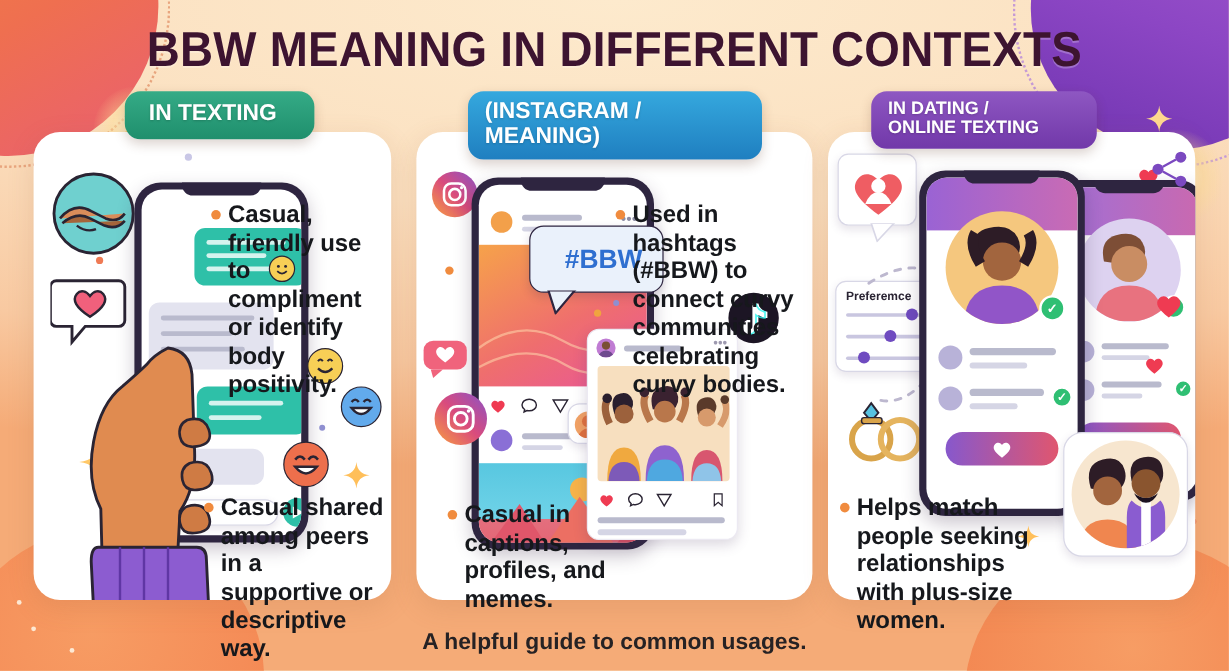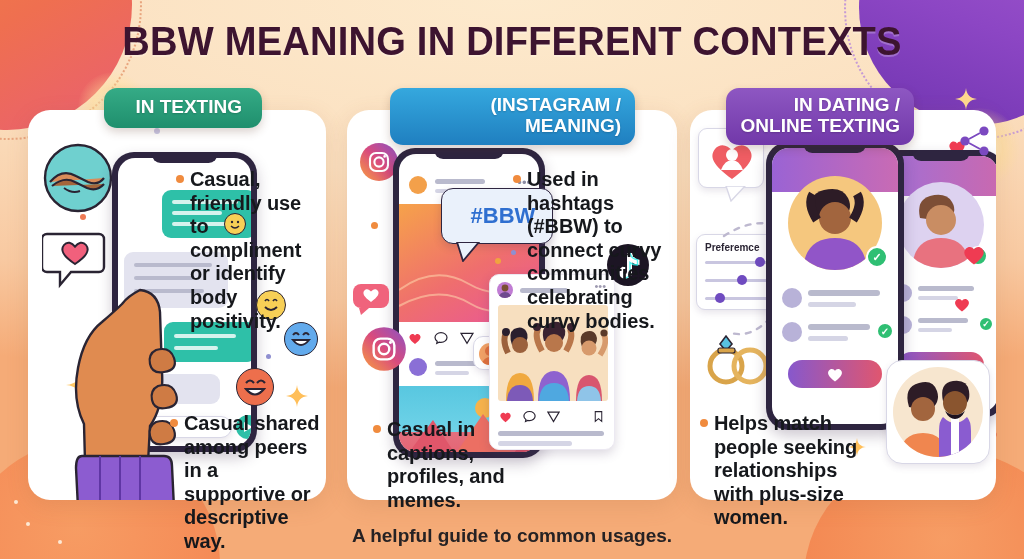--- a/index.html
+++ b/index.html
@@ -74,31 +74,31 @@
     position: absolute; top: 110px; height: 390px;
     background: #ffffff; border-radius: 22px;
     box-shadow: 0 6px 22px rgba(160,100,60,.16);
     overflow: hidden;
   }
   #card1 { left: 28px;  width: 298px; }
   #card2 { left: 347px; width: 330px; }
   #card3 { left: 690px; width: 306px; }
 
   .badge {
-    position: absolute; top: 88px; z-index: 5;
-    color: #fff; font-weight: 700; text-align: right;
+    position: absolute; top: 76px; z-index: 5;
+    color: #fff; font-weight: 700; text-align: left;
     border-radius: 13px; line-height: 1.08;
     box-shadow: 0 4px 10px rgba(90,50,30,.22);
     padding: 9px 20px 10px;
     text-shadow: 0 1px 2px rgba(0,0,0,.18);
     font-family: "Liberation Sans", sans-serif;
   }
   #badge1 { left: 104px;  width: 158px; font-size: 19px; background: linear-gradient(180deg,#35ab86,#1f8f6d); }
   #badge2 { left: 390px;  width: 245px; font-size: 19px; background: linear-gradient(180deg,#35a8de,#1f7fc0); padding: 7px 14px 9px; }
-  #badge3 { left: 726px;  width: 188px; font-size: 19px; background: linear-gradient(180deg,#8e57c2,#7138a9); padding: 7px 14px 9px; }
+  #badge3 { left: 726px;  width: 188px; font-size: 15px; background: linear-gradient(180deg,#8e57c2,#7138a9); padding: 7px 14px 9px; }
   .badge .l2 { display: block; }
 
   
   .bullets { position: absolute; z-index: 4; }
   .bullet { display: flex; gap: 6px; margin-bottom: 10px; }
   .bullet .bdot {
     flex: 0 0 auto; width: 8px; height: 8px; border-radius: 50%;
     background: #f08b3e; margin-top: 7px;
   }
   .bullet .btext {

